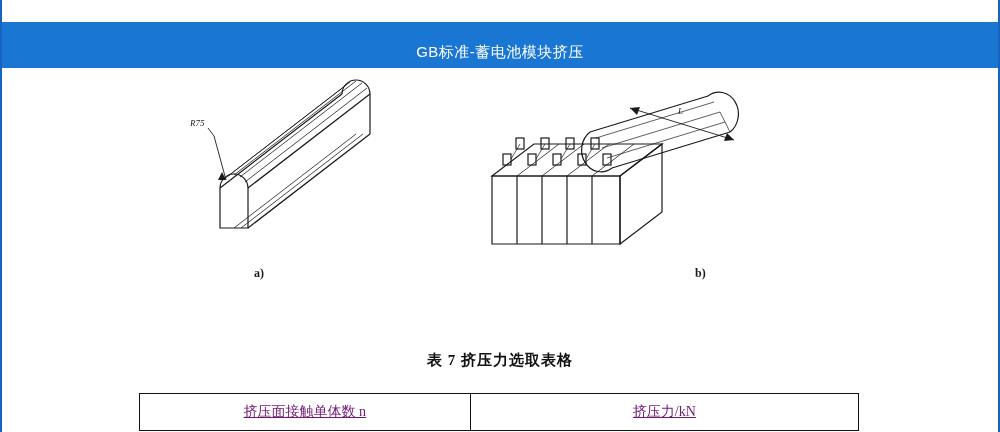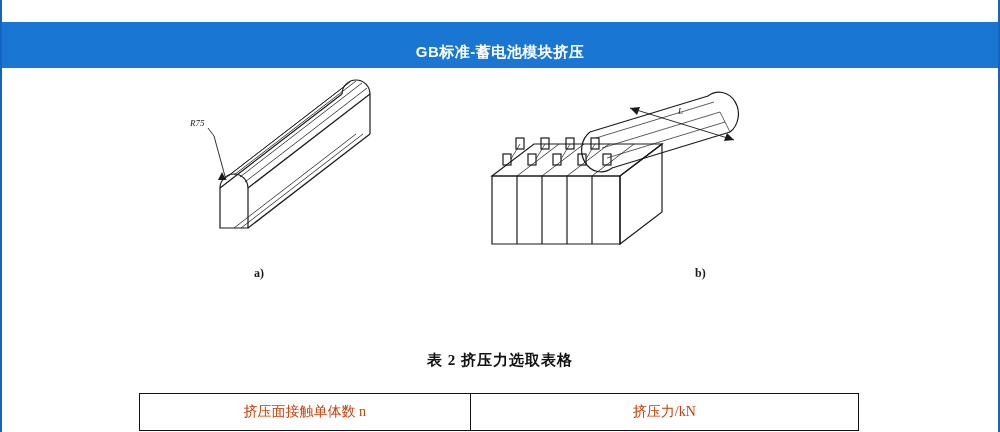--- a/index.html
+++ b/index.html
@@ -30,21 +30,20 @@
   .title-bar {
     position: absolute;
     left: 2px;
     top: 22px;
     width: 996px;
     height: 60px;
     background: #1976d2;
     display: flex;
     align-items: center;
     justify-content: center;
-    font-weight: bold;
   }
   .title-bar .title-text {
     color: #ffffff;
     font-size: 15px;
     letter-spacing: 0.5px;
     font-family: "Liberation Sans", sans-serif;
   }
 
   .content {
     position: absolute;
@@ -90,23 +89,24 @@
     top: 325px;
     width: 720px;
     border-collapse: collapse;
     font-family: "Liberation Serif", serif;
   }
   .data-table th, .data-table td {
     border: 1px solid #111111;
     text-align: center;
     font-size: 14px;
     font-weight: normal;
-    color: #c2410c;
+    color: #701a75;
     height: 36px;
     padding: 0;
+    text-decoration: underline;
   }
   .data-table th { font-weight: normal; }
   .col-left { width: 46%; }
   .col-right { width: 54%; margin-left: 12px; }
 
   
   svg { display: block; }
   .line { stroke: #1a1a1a; fill: none; }
   .lbl {
     font-family: "Liberation Serif", serif;
@@ -206,21 +206,21 @@
           <path d="M 158 32 L 168 31 L 165 39 Z" fill="#1a1a1a" stroke="none"></path>
           <path d="M 262 64 L 252 65 L 255 57 Z" fill="#1a1a1a" stroke="none"></path>
         </g>
         <text class="lbl" x="206" y="38">L</text>
       </svg>
 
       <div class="fig-caption fig-a-caption">a)</div>
       <div class="fig-caption fig-b-caption">b)</div>
     </div>
 
-    <div class="table-title">表 2  挤压力选取表格</div>
+    <div class="table-title">表 7  挤压力选取表格</div>
 
     <table class="data-table">
       <thead>
         <tr>
           <th class="col-left">挤压面接触单体数 n</th>
           <th class="col-right">挤压力/kN</th>
         </tr>
       </thead>
       <tbody></tbody>
     </table>

